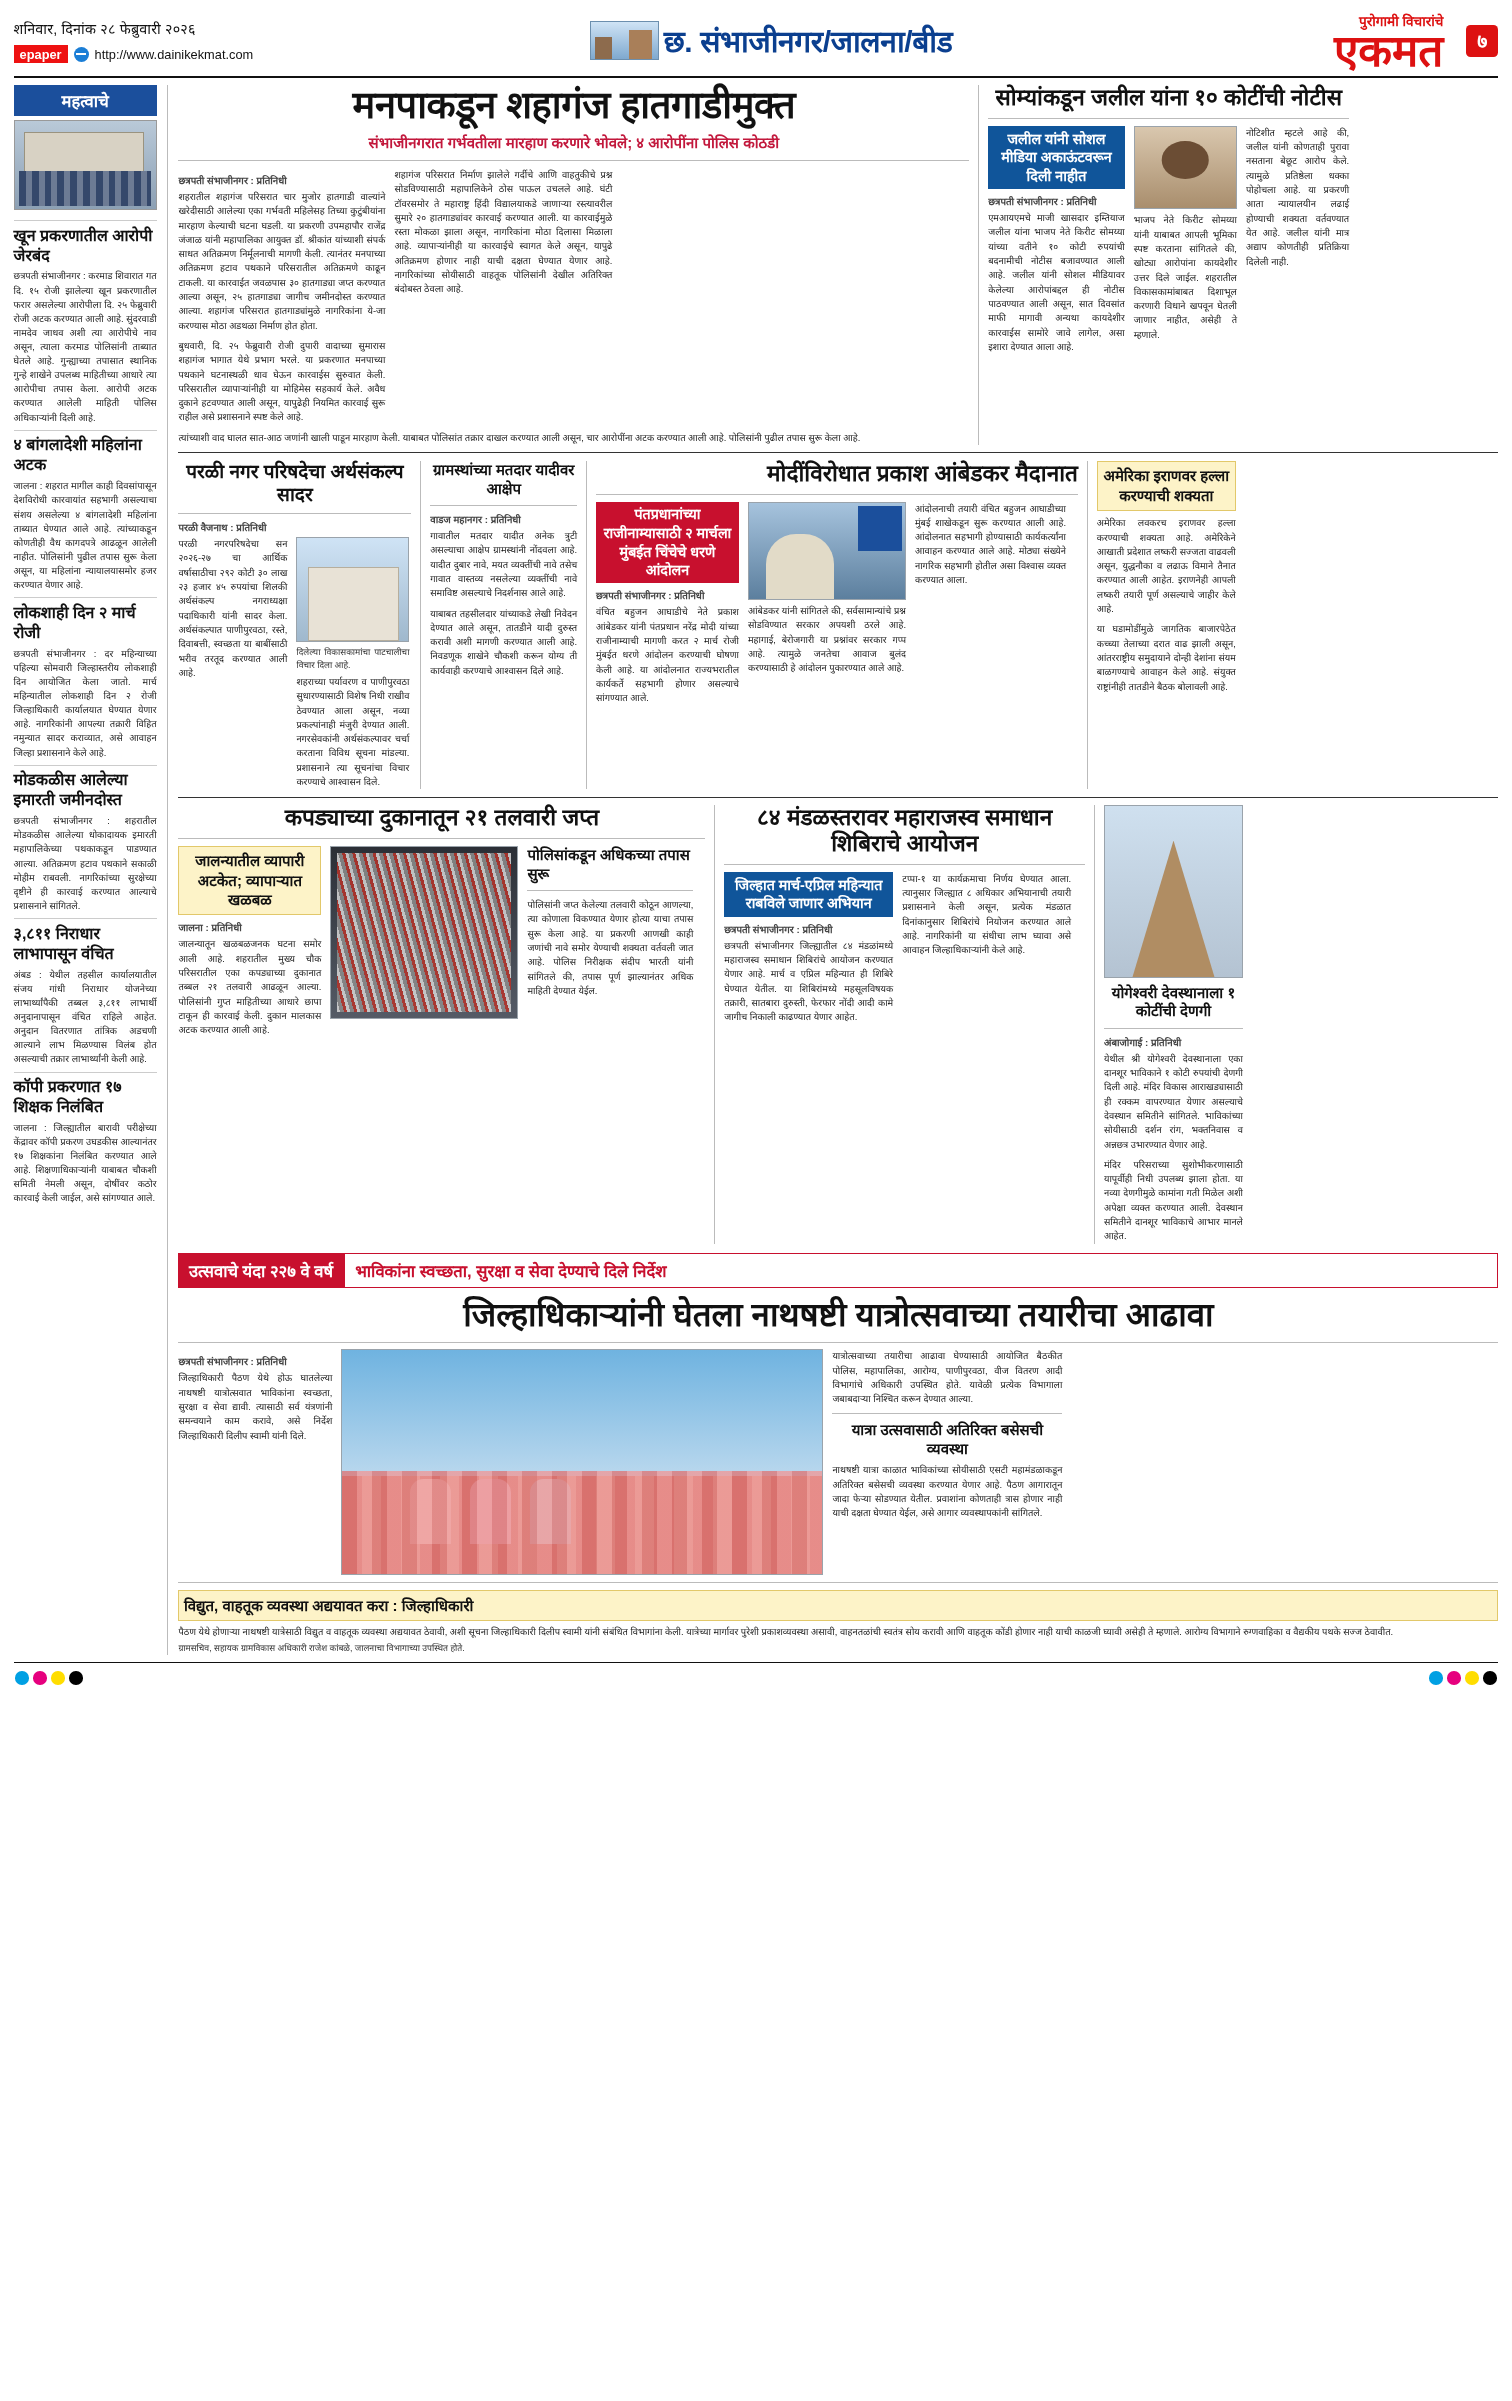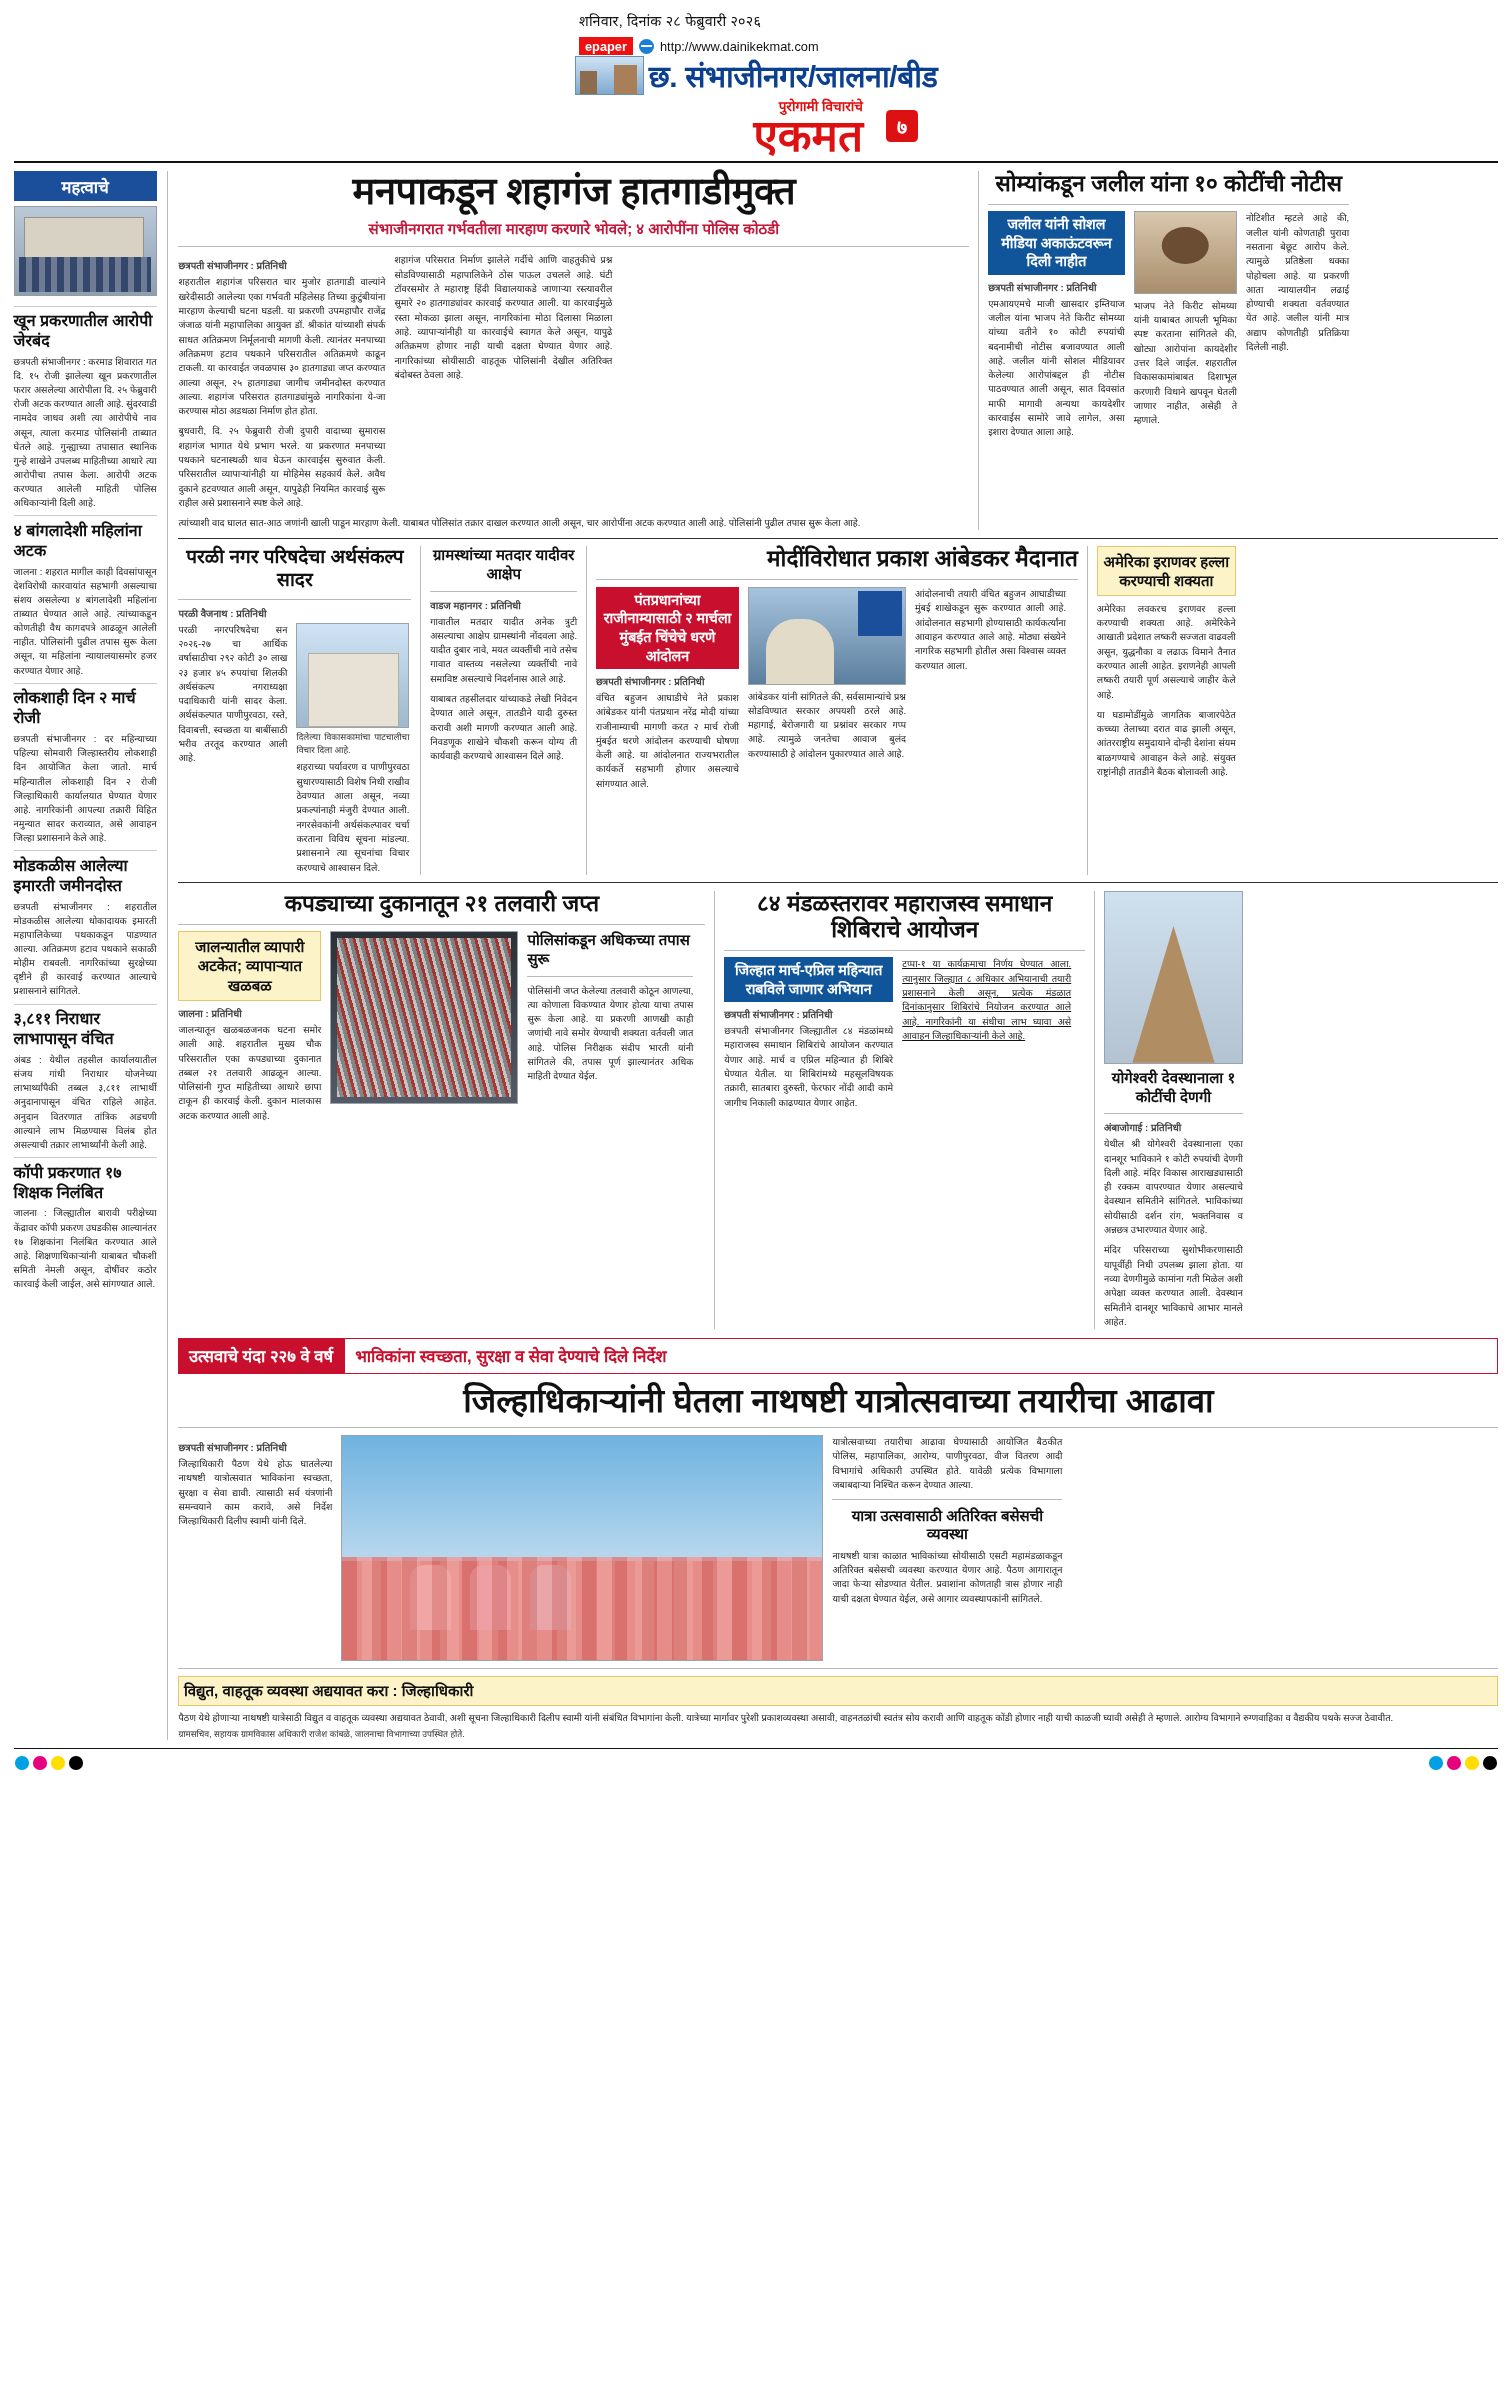--- a/index.html
+++ b/index.html
@@ -6,21 +6,21 @@
   html, body { margin:0; padding:0; }
   body {
     width:1512px; height:2401px;
     background:#ffffff;
     font-family:"Liberation Sans", sans-serif;
     color:#111;
   }
   .page { width:1512px; height:2401px; position:relative; padding:10.5px 13.6px; }
 
   
-  .masthead { display:flex; align-items:center; justify-content:space-between; border-bottom:2.3px solid #111; padding-bottom:4.5px;flex-direction:column; }
+  .masthead { display:flex; align-items:center; justify-content:space-between; border-bottom:2.3px solid #111; padding-bottom:4.5px; }
   .mh-left { width:354px; }
   .mh-date { font-size:14.3px; letter-spacing:0.2px; color:#111; }
   .mh-epaper { display:flex; align-items:center; gap:6px; margin-top:7.5px; font-size:12.8px; }
   .mh-epaper .tag { background:#e11; color:#fff; padding:1.5px 6px; font-weight:bold; font-size:12.8px; }
   .mh-epaper .globe { width:15px;height:15px;border-radius:50%;background:#1b7ed6;display:inline-block;position:relative;}
   .mh-epaper .globe:after{content:"";position:absolute;left:2.3px;top:6.8px;width:10.5px;height:1.5px;background:#fff;}
   .mh-center { flex:1; display:flex; align-items:center; justify-content:center; gap:5px; }
   .mh-logo-img { width:69px; height:39px; background:linear-gradient(#cfe3f5,#7fa9cf); border:0.8px solid #6c8fae; position:relative; overflow:hidden;}
   .mh-logo-img:before{content:"";position:absolute;bottom:0;left:4.5px;width:16.6px;height:22.6px;background:#8d6b4d;}
   .mh-logo-img:after{content:"";position:absolute;bottom:0;right:6px;width:22.6px;height:29px;background:#a97f59;}
@@ -288,21 +288,21 @@
 
         <div style="width:361px;">
           <div class="h2" style="text-align:center;">८४ मंडळस्तरावर महाराजस्व समाधान शिबिराचे आयोजन</div>
           <div class="hr"></div>
           <div class="two">
             <div style="width:169px;">
               <div class="boxhead-blue">जिल्हात मार्च-एप्रिल महिन्यात राबविले जाणार अभियान</div>
               <div class="byline">छत्रपती संभाजीनगर : प्रतिनिधी</div>
               <div class="bodytext">छत्रपती संभाजीनगर जिल्ह्यातील ८४ मंडळांमध्ये महाराजस्व समाधान शिबिरांचे आयोजन करण्यात येणार आहे. मार्च व एप्रिल महिन्यात ही शिबिरे घेण्यात येतील. या शिबिरांमध्ये महसूलविषयक तक्रारी, सातबारा दुरुस्ती, फेरफार नोंदी आदी कामे जागीच निकाली काढण्यात येणार आहेत.</div>
             </div>
-            <div style="width:169px;text-decoration:underline;">
+            <div style="width:169px;">
               <div class="bodytext">टप्पा-१ या कार्यक्रमाचा निर्णय घेण्यात आला. त्यानुसार जिल्ह्यात ८ अधिकार अभियानाची तयारी प्रशासनाने केली असून, प्रत्येक मंडळात दिनांकानुसार शिबिरांचे नियोजन करण्यात आले आहे. नागरिकांनी या संधीचा लाभ घ्यावा असे आवाहन जिल्हाधिकाऱ्यांनी केले आहे.</div>
             </div>
           </div>
         </div>
 
         <div class="rule-v"></div>
 
         <div style="width:139px;">
           <div class="photo img-temple" style="height:173px;margin-bottom:5.3px;"></div>
           <div class="h4" style="text-align:center;">योगेश्वरी देवस्थानाला १ कोटींची देणगी</div>

